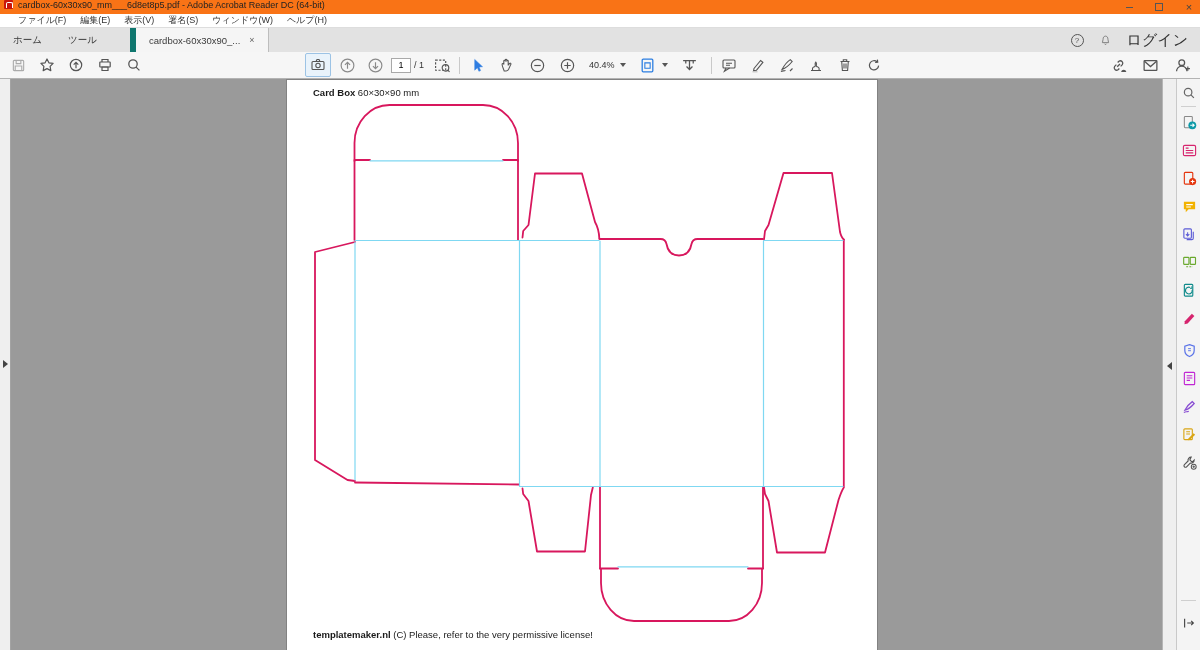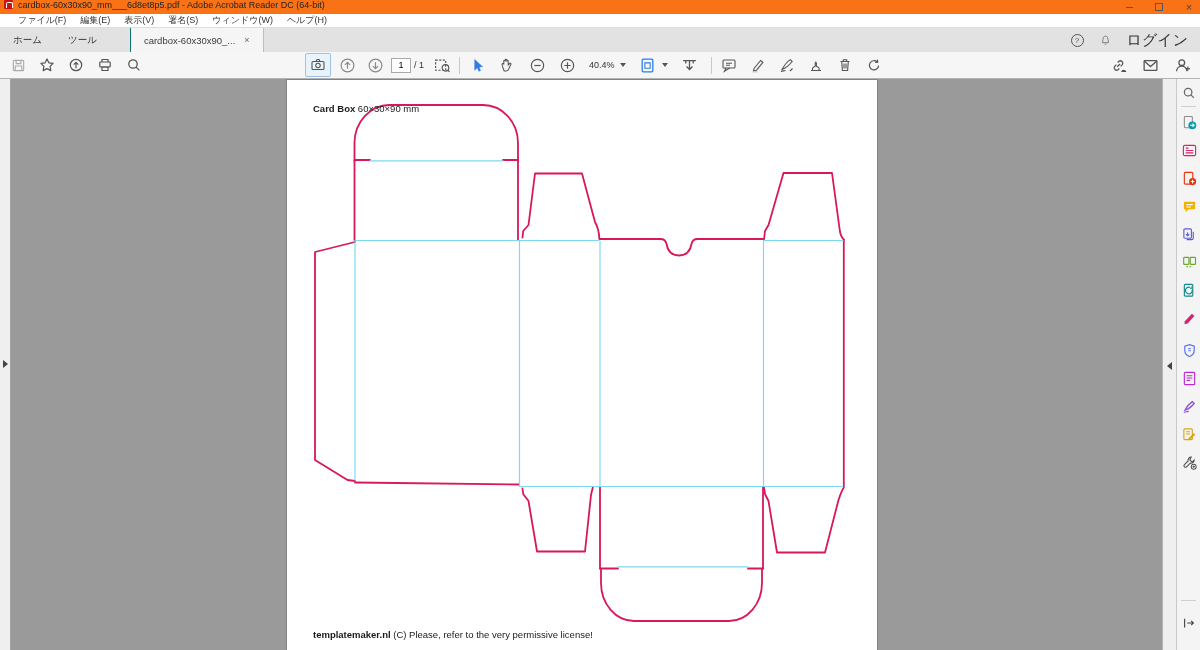--- a/index.html
+++ b/index.html
@@ -13,21 +13,21 @@
   .ctl{width:10px;height:10px;display:flex;align-items:center;justify-content:center;}
   .glyph-min{width:7px;height:1px;background:#555;}
   .glyph-restore{width:6px;height:6px;border:1px solid #555;}
   .glyph-close{font-size:11px;line-height:10px;color:#444;}
   
   .menubar{height:13px;background:#fff;display:flex;align-items:center;font-size:9px;color:#333;padding-left:11px;}
   .menu-item{padding:0 7px;}
   
   .tabbar{height:25px;background:#e2e2e2;display:flex;align-items:stretch;font-size:9.5px;color:#3a3a3a;position:relative;border-top:1px solid #ddd;box-sizing:border-box;}
   .tab{display:flex;align-items:center;padding:0 13px;}
-  .tab.doc{margin-left:20px;background:#f5f5f5;border-left:1px solid #0f766e;border-right:1px solid #bdbdbd;gap:9px;min-width:88px;}
+  .tab.doc{margin-left:20px;background:#f5f5f5;border-left:6px solid #0f766e;border-right:1px solid #bdbdbd;gap:9px;min-width:88px;}
   .tab-close{color:#666;font-size:9px;}
   .tabbar-right{margin-left:auto;display:flex;align-items:center;gap:15px;padding-right:12px;}
   .help-circle{width:11px;height:11px;border:1px solid #555;border-radius:50%;display:flex;align-items:center;justify-content:center;font-size:8px;color:#555;}
   
   .toolbar{height:26px;background:#f6f6f6;border-bottom:1px solid #b3b3b3;position:relative;}
   .tgroup{position:absolute;top:0;height:26px;display:flex;align-items:center;}
   .icon-btn{width:24px;height:22px;display:flex;align-items:center;justify-content:center;}
   .vsep{width:1px;height:17px;background:#c9c9c9;margin:0 5px;}
   .page-input{width:18px;height:13px;border:1px solid #a9a9a9;background:#fff;font-size:9px;text-align:center;padding:0;margin:0 3px 0 4px;}
   .small-txt{font-size:9px;color:#333;}
@@ -40,21 +40,21 @@
   .pane-arrow-r{position:absolute;left:3px;top:281px;width:0;height:0;
     border-top:4px solid transparent;border-bottom:4px solid transparent;border-left:5px solid #444;}
   .right-strip{position:absolute;right:24px;top:0;width:14px;height:100%;background:#efefef;border-left:1px solid #b5b5b5;box-sizing:border-box;}
   .pane-arrow-l{position:absolute;left:4px;top:283px;width:0;height:0;
     border-top:4px solid transparent;border-bottom:4px solid transparent;border-right:5px solid #444;}
   .tools-rail{position:absolute;right:0;top:0;width:24px;height:100%;background:#f4f4f4;border-left:1px solid #c9c9c9;box-sizing:border-box;}
   .rail-item{position:absolute;left:4px;width:16px;height:16px;display:flex;align-items:center;justify-content:center;}
   .rail-sep{position:absolute;left:4px;width:15px;height:1px;background:#cfcfcf;}
   
   .page{position:absolute;left:287px;top:1px;width:590px;height:570px;background:#ffffff;box-shadow:0 0 0 1px #828282;}
-  .pdf-heading{position:absolute;left:26px;top:23px;font-size:9.5px;color:#1a1a1a;}
+  .pdf-heading{position:absolute;left:26px;top:7px;font-size:9.5px;color:#1a1a1a;}
   .pdf-footer{position:absolute;left:26px;top:549px;font-size:9.5px;color:#1a1a1a;}
   .pre{white-space:pre;}
   svg{display:block;}
   .tpl-svg{position:absolute;left:0;top:0;}
 </style>
 </head>
 <body>
 
 <div class="titlebar">
   <div class="acro-badge"></div>

